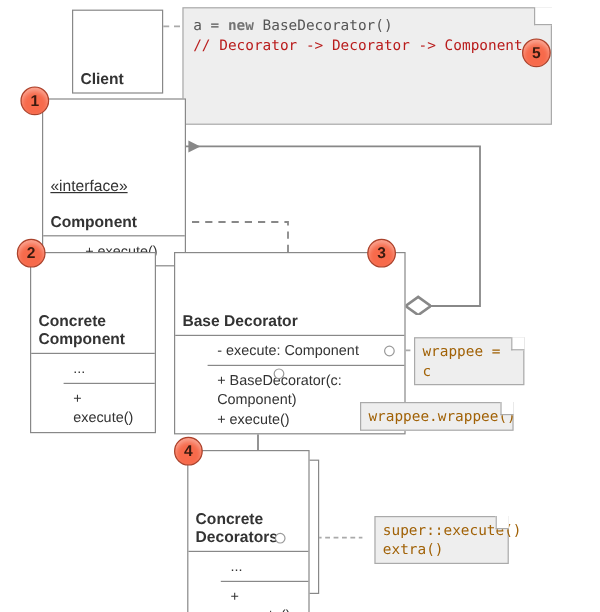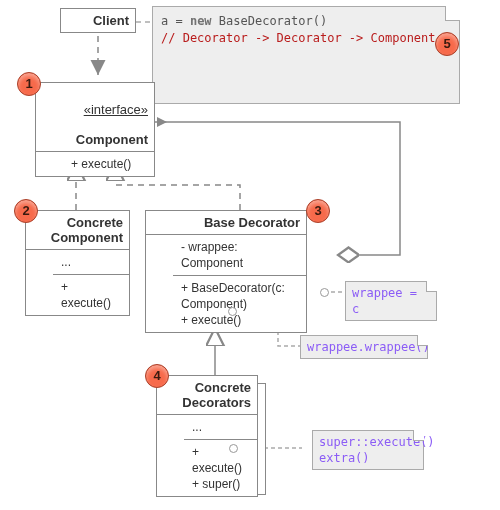--- a/index.html
+++ b/index.html
@@ -14,25 +14,26 @@
   }
   svg.wires { position: absolute; left: 0; top: 0; width: 500px; height: 510px; pointer-events: none; }
   .box {
     position: absolute;
     background: #fff;
     border: 1.5px solid #888;
     box-sizing: border-box;
   }
   .box .title {
     border-bottom: 1.5px solid #888;
-    text-align: right;
+    text-align: left;
     font-weight: bold;
     font-size: 13px;
     padding: 4px 6px;
     white-space: pre-line;
+    margin-top: 45px;
   }
   .box .title .stereo { font-weight: normal; font-size: 13px; display:block;text-decoration:underline; }
   .box .cell {
     border-bottom: 1.5px solid #888;
     padding: 4px 8px;
     min-height: 14px;
     line-height: 16px;
     margin-left: 27px;
   }
   .box .cell:last-child { border-bottom: none; }
@@ -66,21 +67,21 @@
     font-size: 13px;
     text-align: center;
     line-height: 22px;
     box-shadow: inset 0 3px 4px rgba(255,255,255,0.4);
   }
   .stack-shadow {
     position:absolute; background:#fff; border:1.5px solid #888; box-sizing:border-box;
   }
   .snote {
     position:absolute; background:#eee; border:1.5px solid #aaa; box-sizing:border-box;
-    font-family:"Consolas","Menlo",monospace; font-size:12px; line-height:16px; color:#8b5cf6;
+    font-family:"Consolas","Menlo",monospace; font-size:12px; line-height:16px; color:#a16207;
     padding:3px 6px;
   }
   .snote .fold {
     position:absolute; right:-1px; top:-1px; width:10px; height:10px;
     border-left:1.5px solid #aaa; border-bottom:1.5px solid #aaa; background:#fff;
   }
   .port {
     position:absolute; width:7px; height:7px; border-radius:50%;
     border:1.5px solid #999; background:#fff;
   }
@@ -140,23 +141,23 @@
   <div class="cell">+ execute()</div>
 </div>
 
 <div class="box" style="left:25px; top:210px; width:105px;">
   <div class="title">Concrete
 Component</div>
   <div class="cell">...</div>
   <div class="cell">+ execute()</div>
 </div>
 
-<div class="box" style="left:145px; top:210px; width:162px;">
+<div class="box" style="left:145px; top:210px; width:193px;">
   <div class="title">Base Decorator</div>
-  <div class="cell">- wrappee: Component</div>
+  <div class="cell">- execute: Component</div>
   <div class="cell" style="border-bottom:none; padding-bottom:0;">+ BaseDecorator(c: Component)</div>
   <div class="cell" style="padding-top:0;">+ execute()</div>
 </div>
 <div class="port" style="left:320px; top:288px;"></div>
 <div class="port" style="left:228px; top:307px;"></div>
 
 <div class="snote" style="left:345px; top:281px; width:92px;">
   <div class="fold"></div>
   <span>wrappee = c</span>
 </div>

